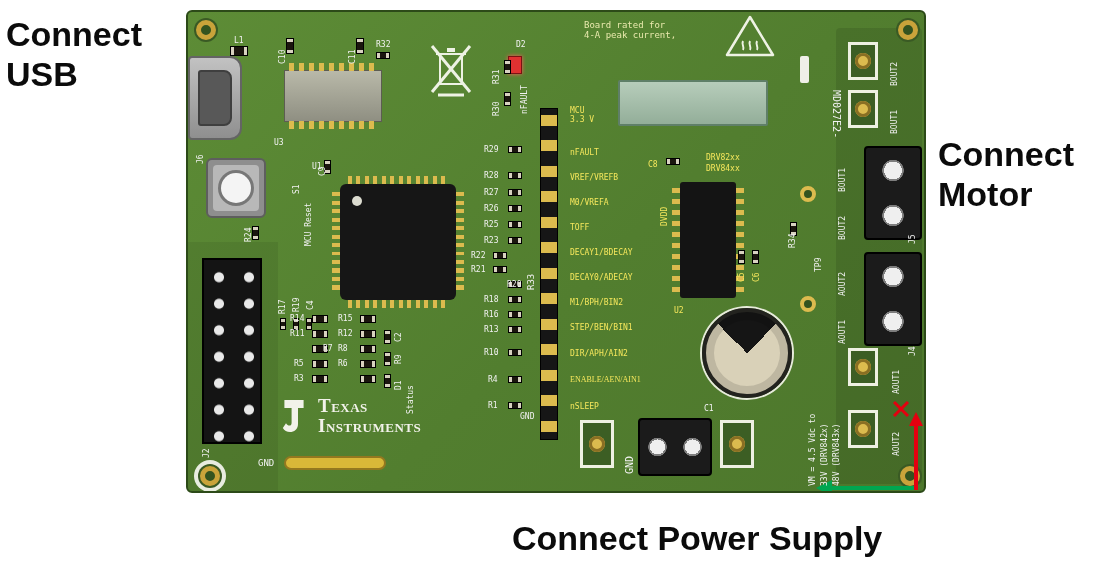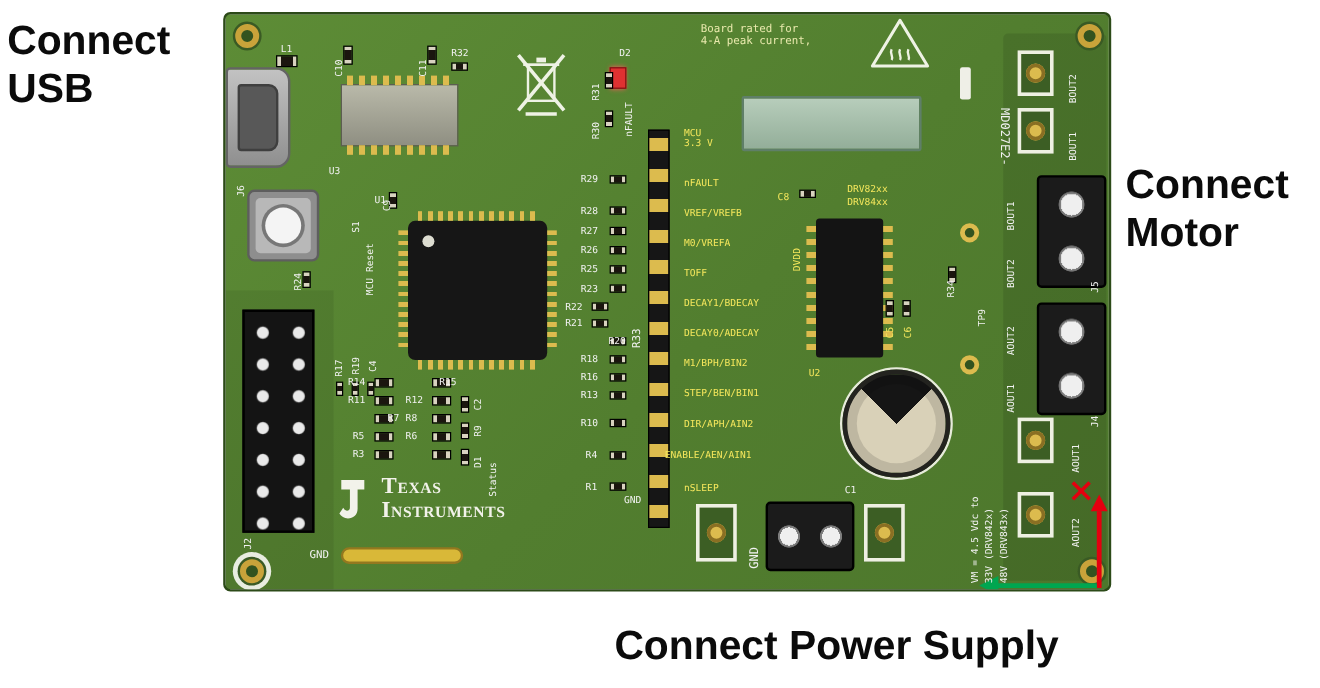--- a/index.html
+++ b/index.html
@@ -266,21 +266,21 @@
         <div class="lbl" style="left: 8px; top: 152px; transform: rotate(-90deg);">J6</div>
         <div class="lbl" style="left: 104px; top: 182px; transform: rotate(-90deg);">S1</div>
         <div class="lbl" style="left: 116px; top: 234px; transform: rotate(-90deg);">MCU Reset</div>
         <div class="lbl" style="left: 56px; top: 230px; transform: rotate(-90deg);">R24</div>
         <div class="lbl" style="left: 124px; top: 150px;">U1</div>
         <div class="lbl" style="left: 90px; top: 302px; transform: rotate(-90deg);">R17</div>
         <div class="lbl" style="left: 104px; top: 300px; transform: rotate(-90deg);">R19</div>
         <div class="lbl" style="left: 118px; top: 298px; transform: rotate(-90deg);">C4</div>
         <div class="lbl" style="left: 14px; top: 446px; transform: rotate(-90deg);">J2</div>
         <div class="lbl" style="left: 102px; top: 302px;">R14</div>
-        <div class="lbl" style="left: 150px; top: 302px; margin-left: 28px;">R15</div>
+        <div class="lbl" style="left: 150px; top: 302px;">R15</div>
         <div class="lbl" style="left: 102px; top: 317px;">R11</div>
         <div class="lbl" style="left: 150px; top: 317px;">R12</div>
         <div class="lbl" style="left: 106px; top: 332px; padding-left: 29px;">R7</div>
         <div class="lbl" style="left: 150px; top: 332px;">R8</div>
         <div class="lbl" style="left: 106px; top: 347px;">R5</div>
         <div class="lbl" style="left: 150px; top: 347px;">R6</div>
         <div class="lbl" style="left: 106px; top: 362px;">R3</div>
         <div class="lbl" style="left: 206px; top: 330px; transform: rotate(-90deg);">C2</div>
         <div class="lbl" style="left: 206px; top: 352px; transform: rotate(-90deg);">R9</div>
         <div class="lbl" style="left: 206px; top: 378px; transform: rotate(-90deg);">D1</div>
@@ -294,21 +294,21 @@
 3.3 V</div>
         <div class="lbl" style="left: 382px; top: 136px; color: rgb(245, 231, 92);">nFAULT</div>
         <div class="lbl" style="left: 382px; top: 161px; color: rgb(245, 231, 92);">VREF/VREFB</div>
         <div class="lbl" style="left: 382px; top: 186px; color: rgb(245, 231, 92);">M0/VREFA</div>
         <div class="lbl" style="left: 382px; top: 211px; color: rgb(245, 231, 92);">TOFF</div>
         <div class="lbl" style="left: 382px; top: 236px; color: rgb(245, 231, 92);">DECAY1/BDECAY</div>
         <div class="lbl" style="left: 382px; top: 261px; color: rgb(245, 231, 92);">DECAY0/ADECAY</div>
         <div class="lbl" style="left: 382px; top: 286px; color: rgb(245, 231, 92);">M1/BPH/BIN2</div>
         <div class="lbl" style="left: 382px; top: 311px; color: rgb(245, 231, 92);">STEP/BEN/BIN1</div>
         <div class="lbl" style="left: 382px; top: 337px; color: rgb(245, 231, 92);">DIR/APH/AIN2</div>
-        <div class="lbl" style="left: 366px; top: 363px; color: rgb(245, 231, 92);">ENABLE/AEN/AIN1</div>
+        <div class="lbl" style="left: 382px; top: 363px; color: rgb(245, 231, 92); font-family: Liberation Serif, serif;">ENABLE/AEN/AIN1</div>
         <div class="lbl" style="left: 382px; top: 390px; color: rgb(245, 231, 92);">nSLEEP</div>
         <div class="lbl" style="left: 332px; top: 400px;">GND</div>
         <div class="lbl" style="left: 296px; top: 133px;">R29</div>
         <div class="lbl" style="left: 296px; top: 159px;">R28</div>
         <div class="lbl" style="left: 296px; top: 176px;">R27</div>
         <div class="lbl" style="left: 296px; top: 192px;">R26</div>
         <div class="lbl" style="left: 296px; top: 208px;">R25</div>
         <div class="lbl" style="left: 296px; top: 224px;">R23</div>
         <div class="lbl" style="left: 283px; top: 239px;">R22</div>
         <div class="lbl" style="left: 283px; top: 253px;">R21</div>

